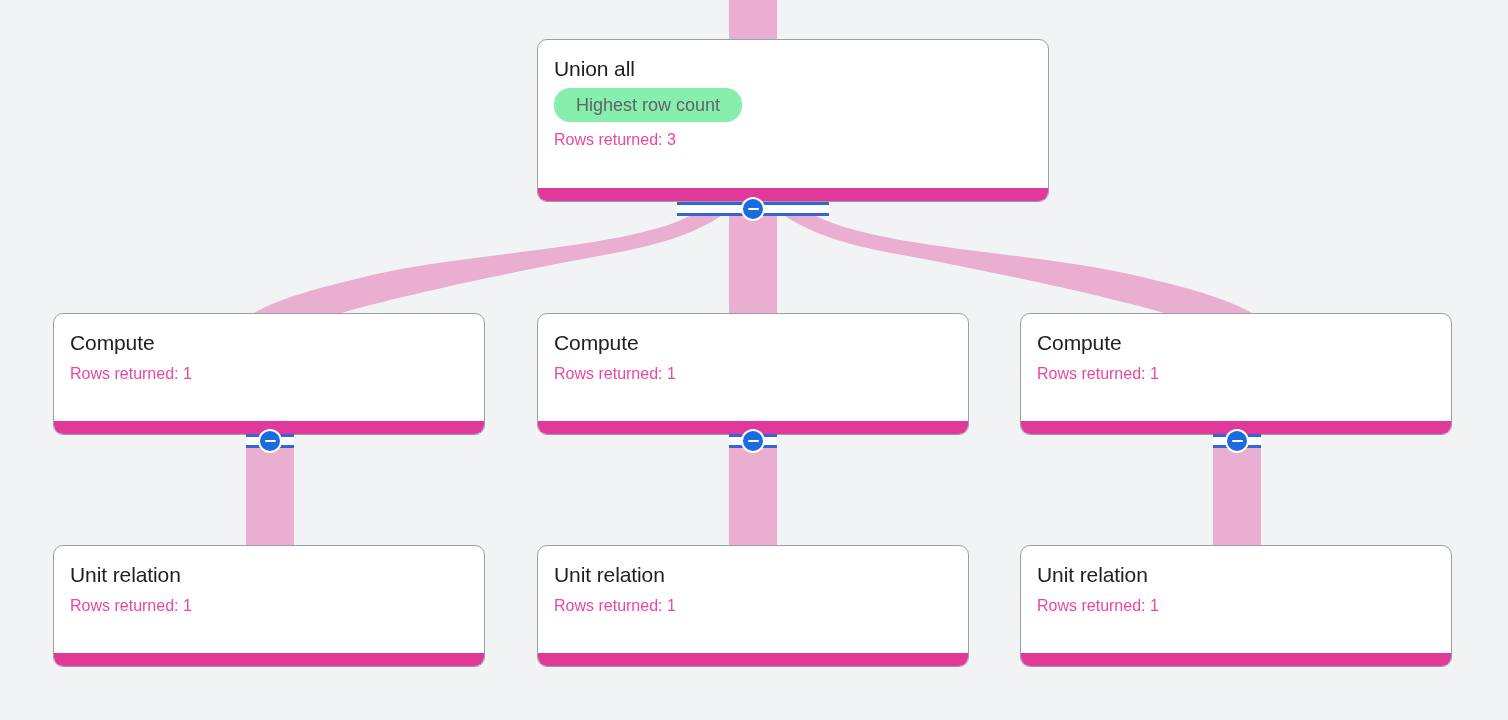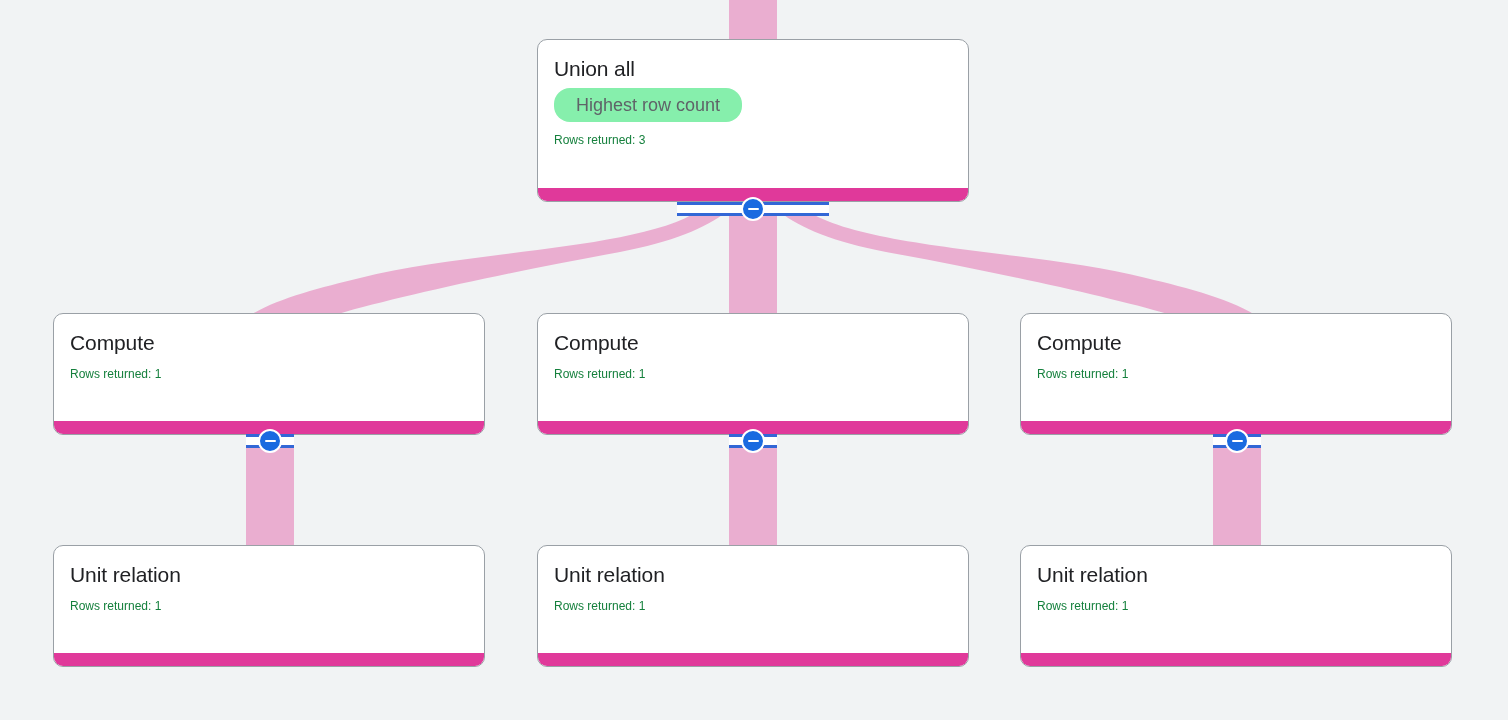--- a/index.html
+++ b/index.html
@@ -60,23 +60,23 @@
     background: #86efac;
     color: #5f6368;
     border-radius: 16px;
     padding: 6px 22px;
     font-size: 18px;
     line-height: 22px;
     white-space: nowrap;
   }
   .node-rows {
     margin-top: 7px;
-    font-size: 12px;
+    font-size: 16px;
     line-height: 22px;
-    color: #15803d;
+    color: #ec4899;
     white-space: nowrap;
   }
   .node-accent {
     flex: 0 0 auto;
     height: 13px;
     background: #e0399a;
     width: 100%;
   }
   
   .collapse-control {
@@ -166,21 +166,21 @@
 
     <g>
       <rect x="729" y="436" width="48" height="112" fill="#eaaed0"></rect>
     </g>
 
     <g>
       <rect x="1213" y="436" width="48" height="112" fill="#eaaed0"></rect>
     </g>
   </svg>
 
-  <div class="plan-node" style="left:537px; top:39px; width:432px; height:163px;">
+  <div class="plan-node" style="left:537px; top:39px; width:512px; height:163px;">
     <div class="node-body">
       <div class="node-title">Union all</div>
       <div class="node-badge-row">
         <span class="node-badge">Highest row count</span>
       </div>
       <div class="node-rows">Rows returned: 3</div>
     </div>
     <div class="node-accent"></div>
   </div>
 

